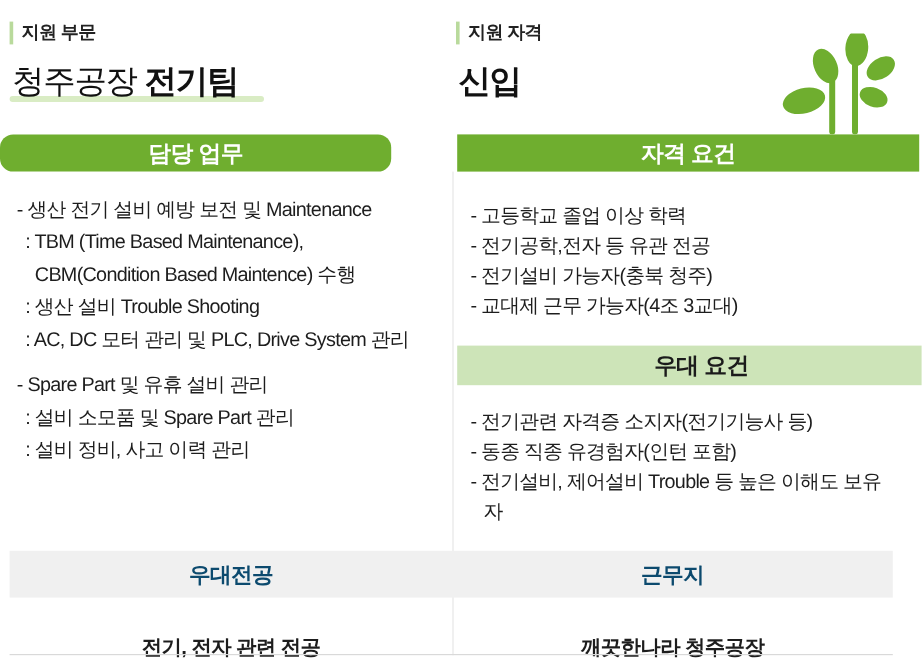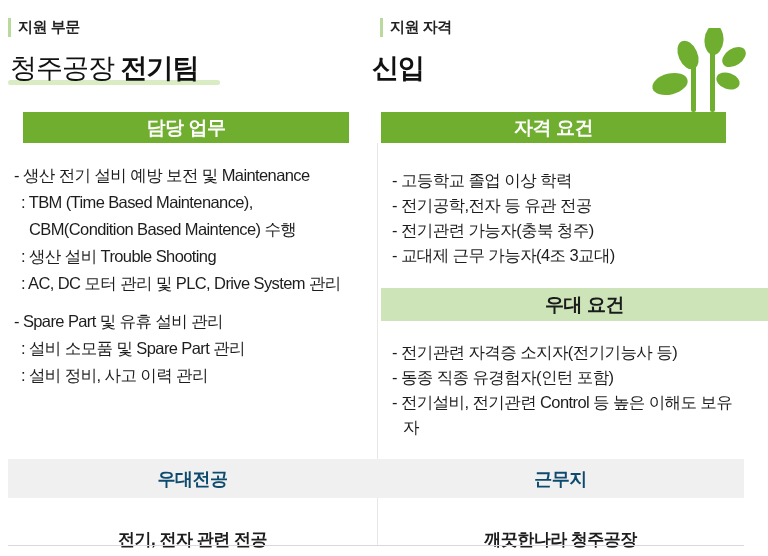--- a/index.html
+++ b/index.html
@@ -18,29 +18,29 @@
   .eyebrow .bar{width:3px;height:19px;background:var(--accent-bar);}
   .eyebrow .txt{font-size:15px;font-weight:700;letter-spacing:-0.5px;color:#222;text-align:center;}
   .eyebrow-left{left:8px;}
   .eyebrow-right{left:380px;}
 
   .big-title{position:absolute;top:50px;font-size:27px;letter-spacing:-1px;color:#111;}
   .title-left{left:10px;z-index:2;}
   .title-left .reg{font-weight:500;}
   .title-left .str{font-weight:800;}
   .title-underline{position:absolute;left:8px;top:80px;width:212px;height:5px;background:var(--underline-green);border-radius:3px;z-index:1;}
-  .title-right{left:372px;font-weight:600;}
+  .title-right{left:382px;font-weight:600;}
 
   .plant{position:absolute;left:648px;top:28px;width:98px;height:84px;}
 
   
   .band{position:absolute;top:112px;height:31px;background:var(--green);color:#fff;
         font-size:19px;font-weight:700;letter-spacing:-0.5px;display:flex;align-items:center;justify-content:center;}
-  .band-left{left:23px;width:326px;}
-  .band-right{left:381px;width:345px;}
+  .band-left{left:0;width:326px;border-radius:11px;}
+  .band-right{left:381px;width:385px;}
 
   
   .v-divider{position:absolute;left:377px;top:143px;width:1px;height:403px;background:#e7e7e7;}
 
   
   .duties{position:absolute;left:14px;top:162px;width:360px;font-size:16.5px;letter-spacing:-0.6px;line-height:27px;color:#1d1d1d;}
   .duties-title{font-weight:800;font-size:17px;margin-bottom:4px;}
   .duties-title .mark{color:#4ca32c;font-weight:800;margin-right:4px;}
   .dline.i0{padding-left:0;}
   .dline.i1{padding-left:7px;}
@@ -110,30 +110,30 @@
     <div class="dline i1">: 생산 설비 Trouble Shooting</div>
     <div class="dline i1">: AC, DC 모터 관리 및 PLC, Drive System 관리</div>
     <div class="dline i0 gap">- Spare Part 및 유휴 설비 관리</div>
     <div class="dline i1">: 설비 소모품 및 Spare Part 관리</div>
     <div class="dline i1">: 설비 정비, 사고 이력 관리</div>
   </div>
 
   <div class="req-list">
     <div class="item">- 고등학교 졸업 이상 학력</div>
     <div class="item">- 전기공학,전자 등 유관 전공</div>
-    <div class="item">- 전기관련 가능자(충북 청주)</div>
+    <div class="item">- 전기설비 가능자(충북 청주)</div>
     <div class="item">- 교대제 근무 가능자(4조 3교대)</div>
   </div>
 
   <div class="sub-band">우대 요건</div>
 
   <div class="pref-list">
     <div class="item">- 전기관련 자격증 소지자(전기기능사 등)</div>
     <div class="item">- 동종 직종 유경험자(인턴 포함)</div>
-    <div class="item">- 전기설비, 전기관련 Control 등 높은 이해도 보유자</div>
+    <div class="item">- 전기설비, 제어설비 Trouble 등 높은 이해도 보유자</div>
   </div>
 
   <div class="foot-head">
     <div class="cell-l">우대전공</div>
     <div class="cell-r">근무지</div>
   </div>
   <div class="foot-vals">
     <div class="cell-l">전기, 전자 관련 전공</div>
     <div class="cell-r">깨끗한나라 청주공장</div>
   </div>

